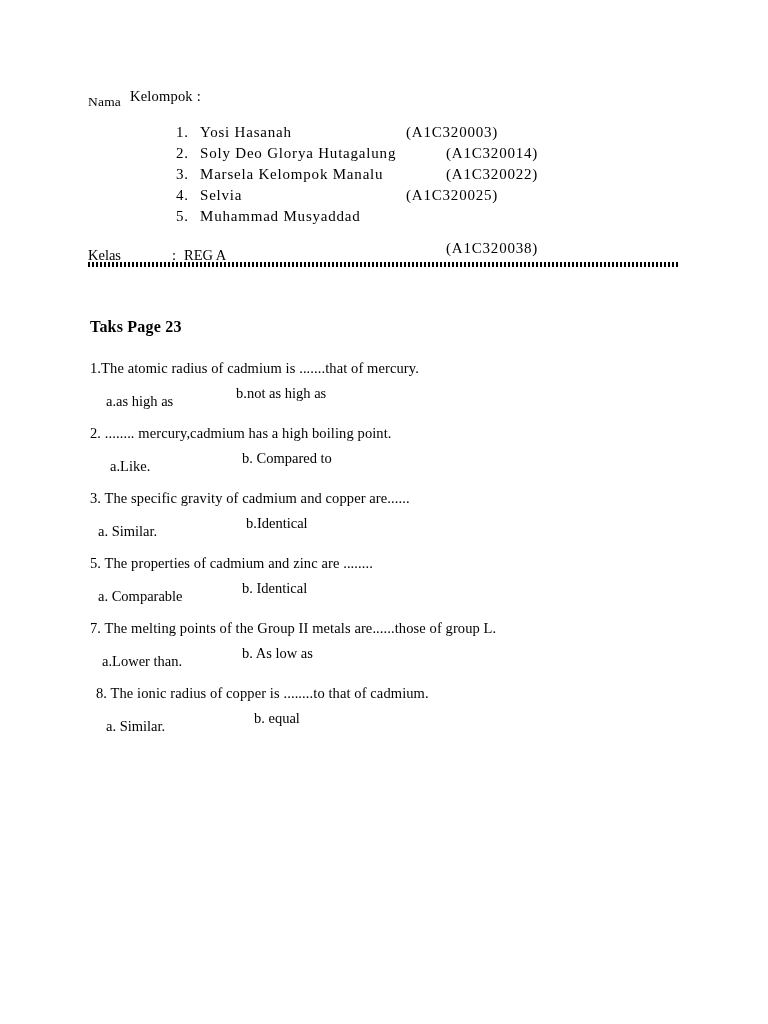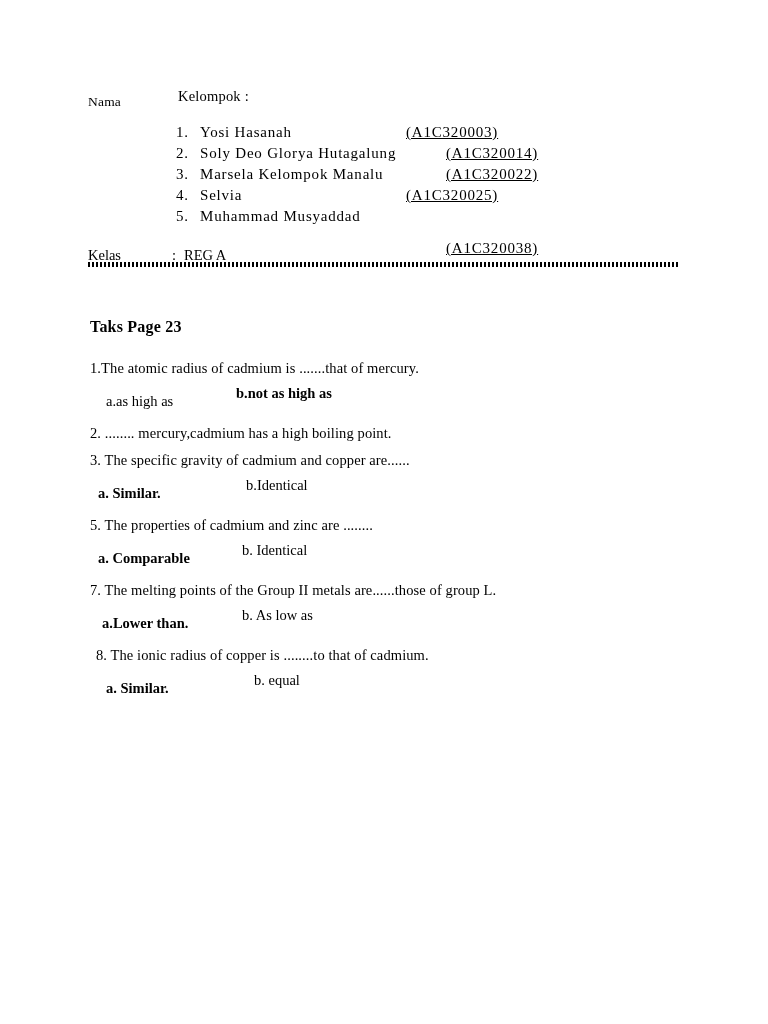--- a/index.html
+++ b/index.html
@@ -40,21 +40,20 @@
     top: 6px;
     font-size: 13.5px;
     letter-spacing: 0.2px;
   }
   .kelompok-label {
     position: absolute;
     left: 42px;
     top: 0px;
     font-size: 14.5px;
     letter-spacing: 0.2px;
-    margin-left: 48px;
   }
 
   .member-list {
     margin: 14px 0 0 0;
     padding: 0;
     list-style: none;
   }
   .member-row {
     position: relative;
     height: 21px;
@@ -68,21 +67,20 @@
     top: 0;
   }
   .member-name {
     position: absolute;
     left: 112px;
     top: 0;
   }
   .member-id {
     position: absolute;
     top: 0;
-    text-decoration: underline;
   }
   .member-row:nth-child(1) .member-id { left: 318px; }
   .member-row:nth-child(2) .member-id { left: 358px; }
   .member-row:nth-child(3) .member-id { left: 358px; }
   .member-row:nth-child(4) .member-id { left: 318px; }
   .member-row:nth-child(5) .member-id { left: 358px; margin-top: 32px; }
 
   .kelas-line {
     position: relative;
     margin-top: 18px;
@@ -147,21 +145,21 @@
     font-size: 14.5px;
   }
   .ans-a {
     position: absolute;
     top: 8px;
   }
   .ans-b {
     position: absolute;
     top: 0;
   }
-  .bold { font-weight: bold; }
+  .bold { font-weight: normal; }
 
   
   .q1 .ans-a { left: 16px; }
   .q1 .ans-b { left: 146px; }
   .q2 .question { margin-left: 0; }
   .q2 .ans-a { left: 20px; }
   .q2 .ans-b { left: 152px; }
   .q3 .ans-a { left: 8px; }
   .q3 .ans-b { left: 156px; }
   .q4 .ans-a { left: 20px; }
@@ -232,20 +230,24 @@
     <div class="qblock q1">
       <p class="question">1.The atomic radius of cadmium is .......that of mercury.</p>
       <div class="answers">
         <span class="ans-a">a.as high as</span>
         <span class="ans-b bold">b.not as high as</span>
       </div>
     </div>
 
     <div class="qblock q2">
       <p class="question">2. ........  mercury,cadmium has a high boiling point.</p>
+      <div class="answers">
+        <span class="ans-a">a.Like.</span>
+        <span class="ans-b bold">b. Compared to</span>
+      </div>
     </div>
 
     <div class="qblock q3">
       <p class="question">3. The specific gravity of cadmium and copper are......</p>
       <div class="answers">
         <span class="ans-a bold">a. Similar.</span>
         <span class="ans-b">b.Identical</span>
       </div>
     </div>
 

